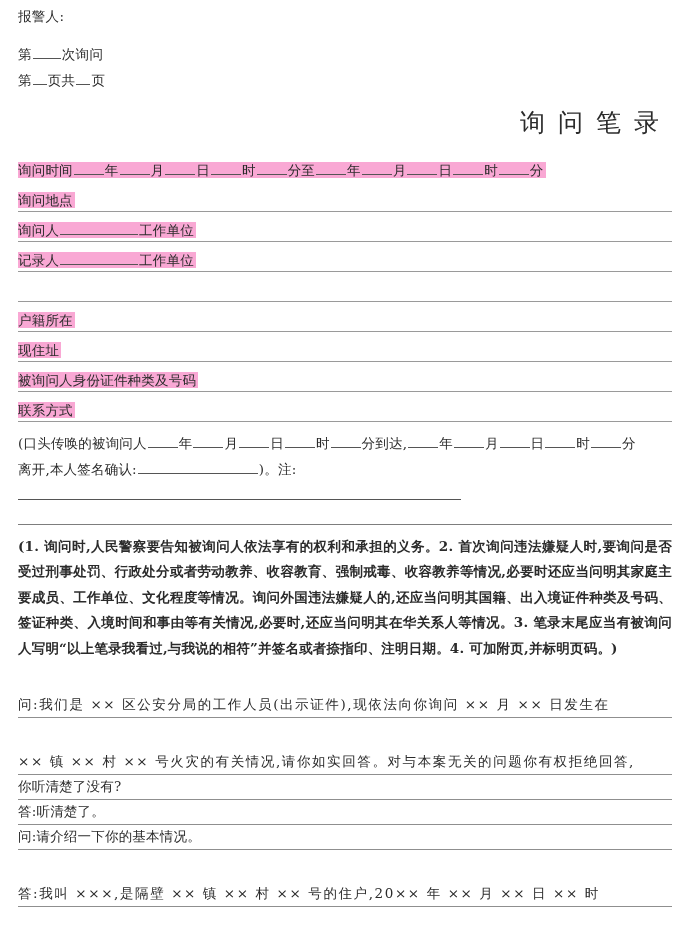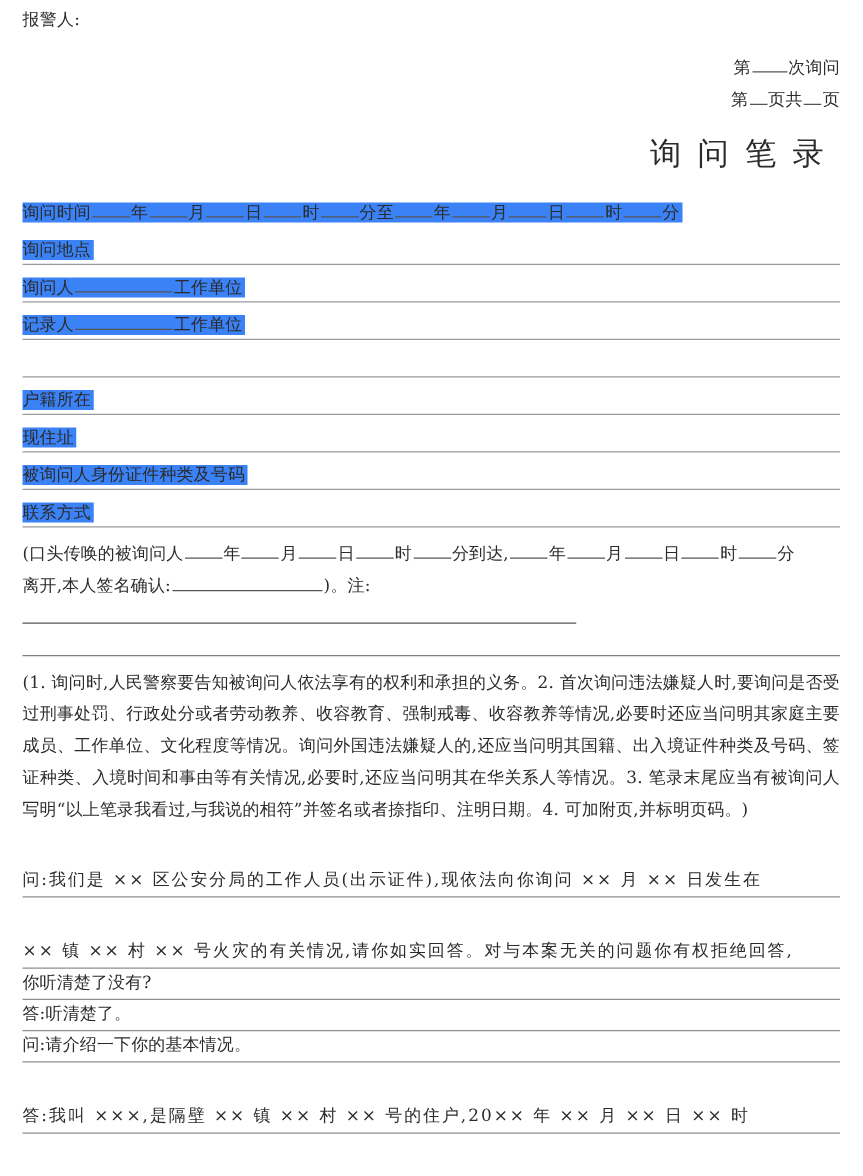--- a/index.html
+++ b/index.html
@@ -24,21 +24,20 @@
 
   
   .reporter-line {
     font-size: 13.5px;
     line-height: 1;
     padding-top: 10px;
     letter-spacing: 0.3px;
   }
   .corner-block {
     margin-top: 17px;
-    text-align: right;
     font-size: 13.5px;
     line-height: 26px;
     letter-spacing: 0.3px;
   }
   .corner-block div { white-space: nowrap; }
   .blank-u {
     display: inline-block;
     border-bottom: 1px solid #555;
     vertical-align: baseline;
     height: 0.95em;
@@ -73,21 +72,21 @@
   .fill-rule {
     position: absolute;
     left: 0; right: 0;
     bottom: 6px;
     border-bottom: 1px solid #9a9a9a;
     z-index: 0;
   }
   .f-row > .lbl {
     position: relative;
     z-index: 1;
-    background: #3b82f6;
+    background: #f9a8d4;
     padding-right: 2px;
   }
   .inline-u {
     display: inline-block;
     border-bottom: 1px solid #555;
     height: 0.95em;
     vertical-align: baseline;
     margin: 0 1px;
   }
   .u-30 { width: 30px; }
@@ -115,20 +114,21 @@
   }
 
   
   .instructions {
     margin-top: 9px;
     font-size: 13.5px;
     line-height: 25.5px;
     text-align: justify;
     text-justify: inter-ideograph;
     letter-spacing: 0.2px;
+    font-weight: bold;
   }
 
   
   .qa-block {
     margin-top: 7px;
   }
   .qa-line {
     position: relative;
     font-size: 13.5px;
     line-height: 23px;

